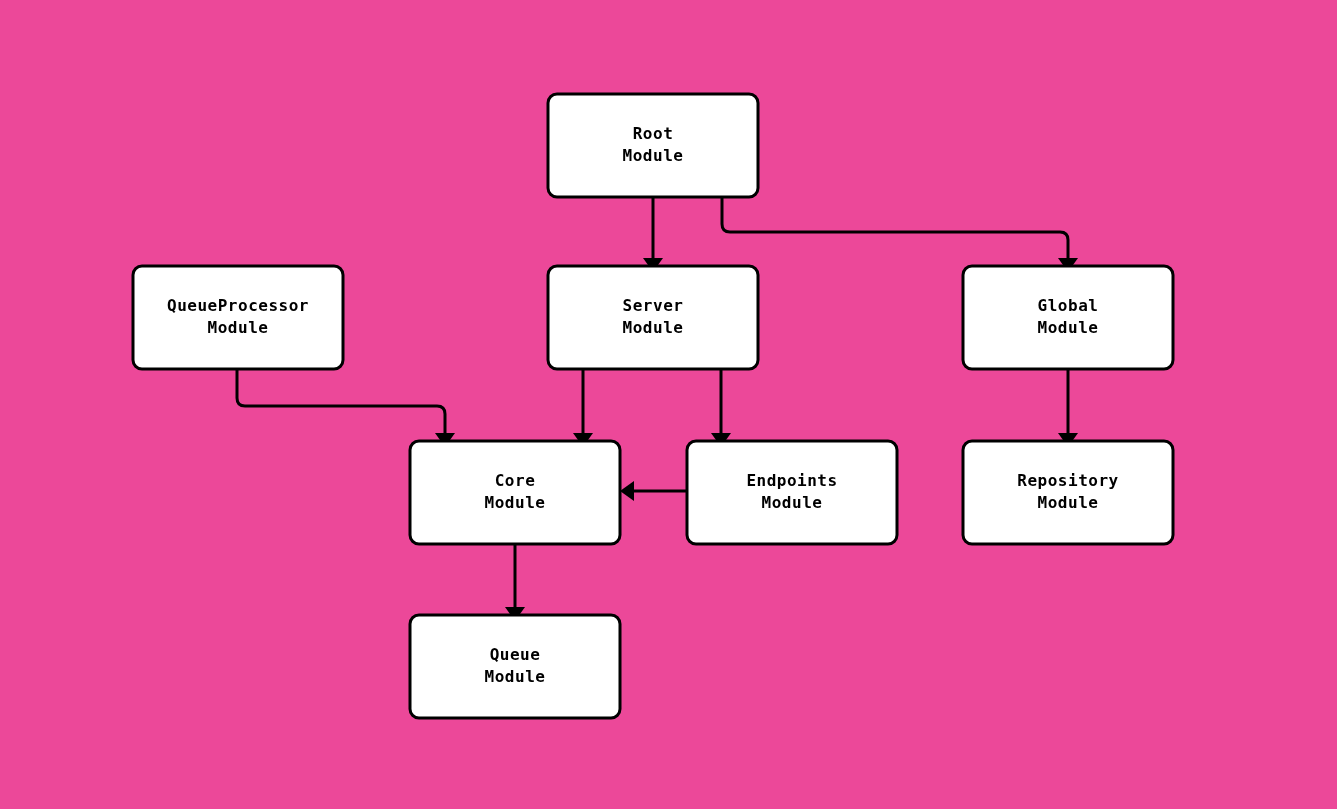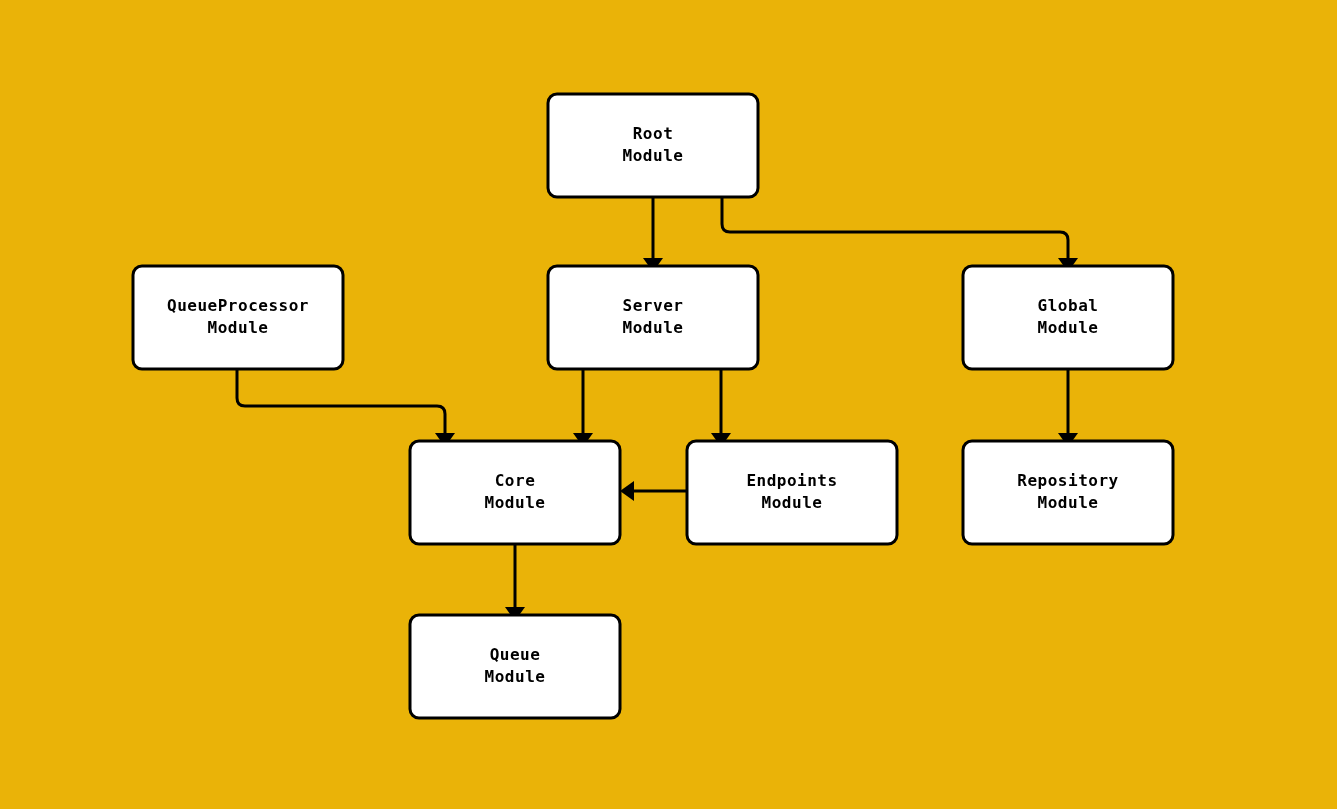--- a/index.html
+++ b/index.html
@@ -10,21 +10,21 @@
   body {
     width: 1337px;
     height: 809px;
     overflow: hidden;
     font-family: "DejaVu Sans Mono", "Liberation Mono", monospace;
   }
   #diagram-root {
     position: relative;
     width: 1337px;
     height: 809px;
-    background: #eab308;
+    background: #ec4899;
   }
   svg#graph {
     display: block;
     width: 1337px;
     height: 809px;
   }
   .node-box {
     fill: #ffffff;
     stroke: #000000;
     stroke-width: 3;

